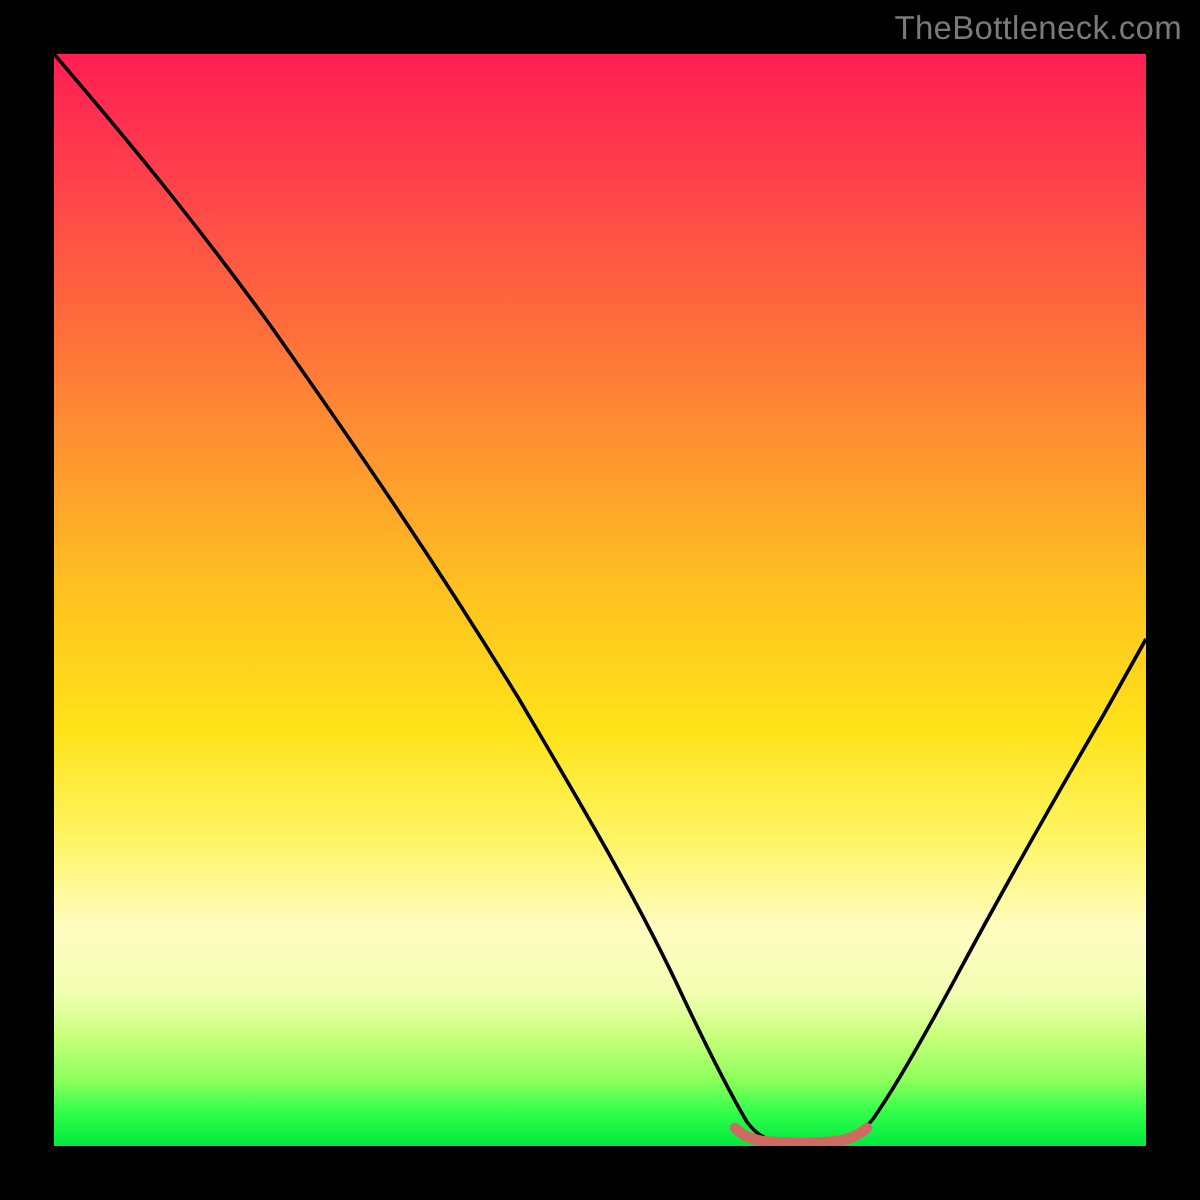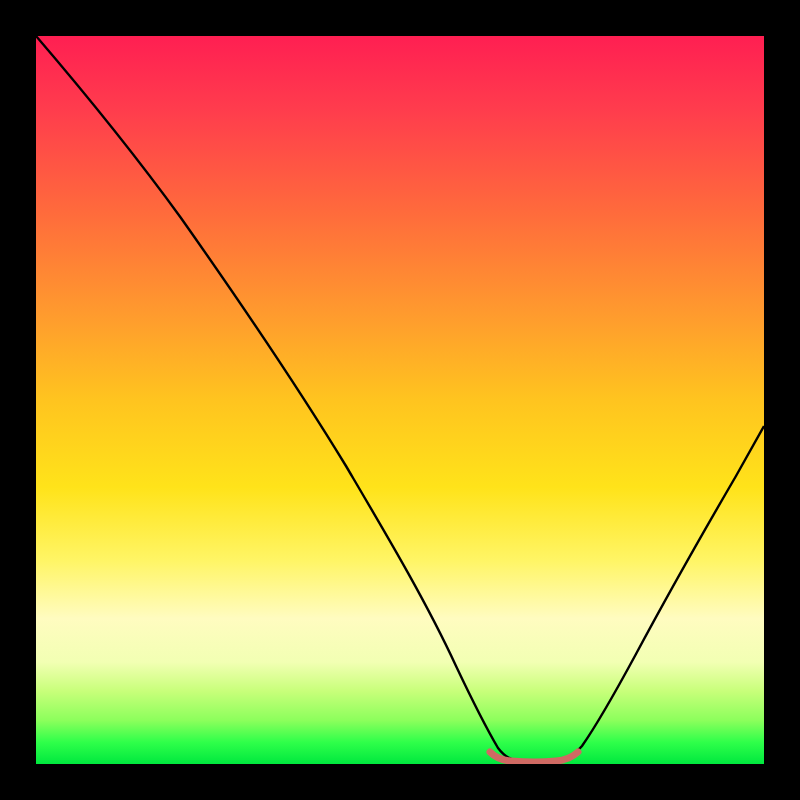--- a/index.html
+++ b/index.html
@@ -55,20 +55,21 @@
   svg.curve {
     position: absolute;
     top: 0;
     left: 0;
   }
 </style>
 </head>
 <body>
 
 <div class="frame">
+  <div class="watermark">TheBottleneck.com</div>
 
   <div class="plot-area">
 
     <svg class="curve" width="728" height="728" viewBox="0 0 728 728">
 
       <path fill="none" stroke="#000" stroke-width="2.4" d="M 0 0
                C 60 70, 100 120, 145 182
                C 200 260, 255 340, 310 430
                C 350 498, 390 565, 420 630
                C 438 668, 452 695, 462 712

